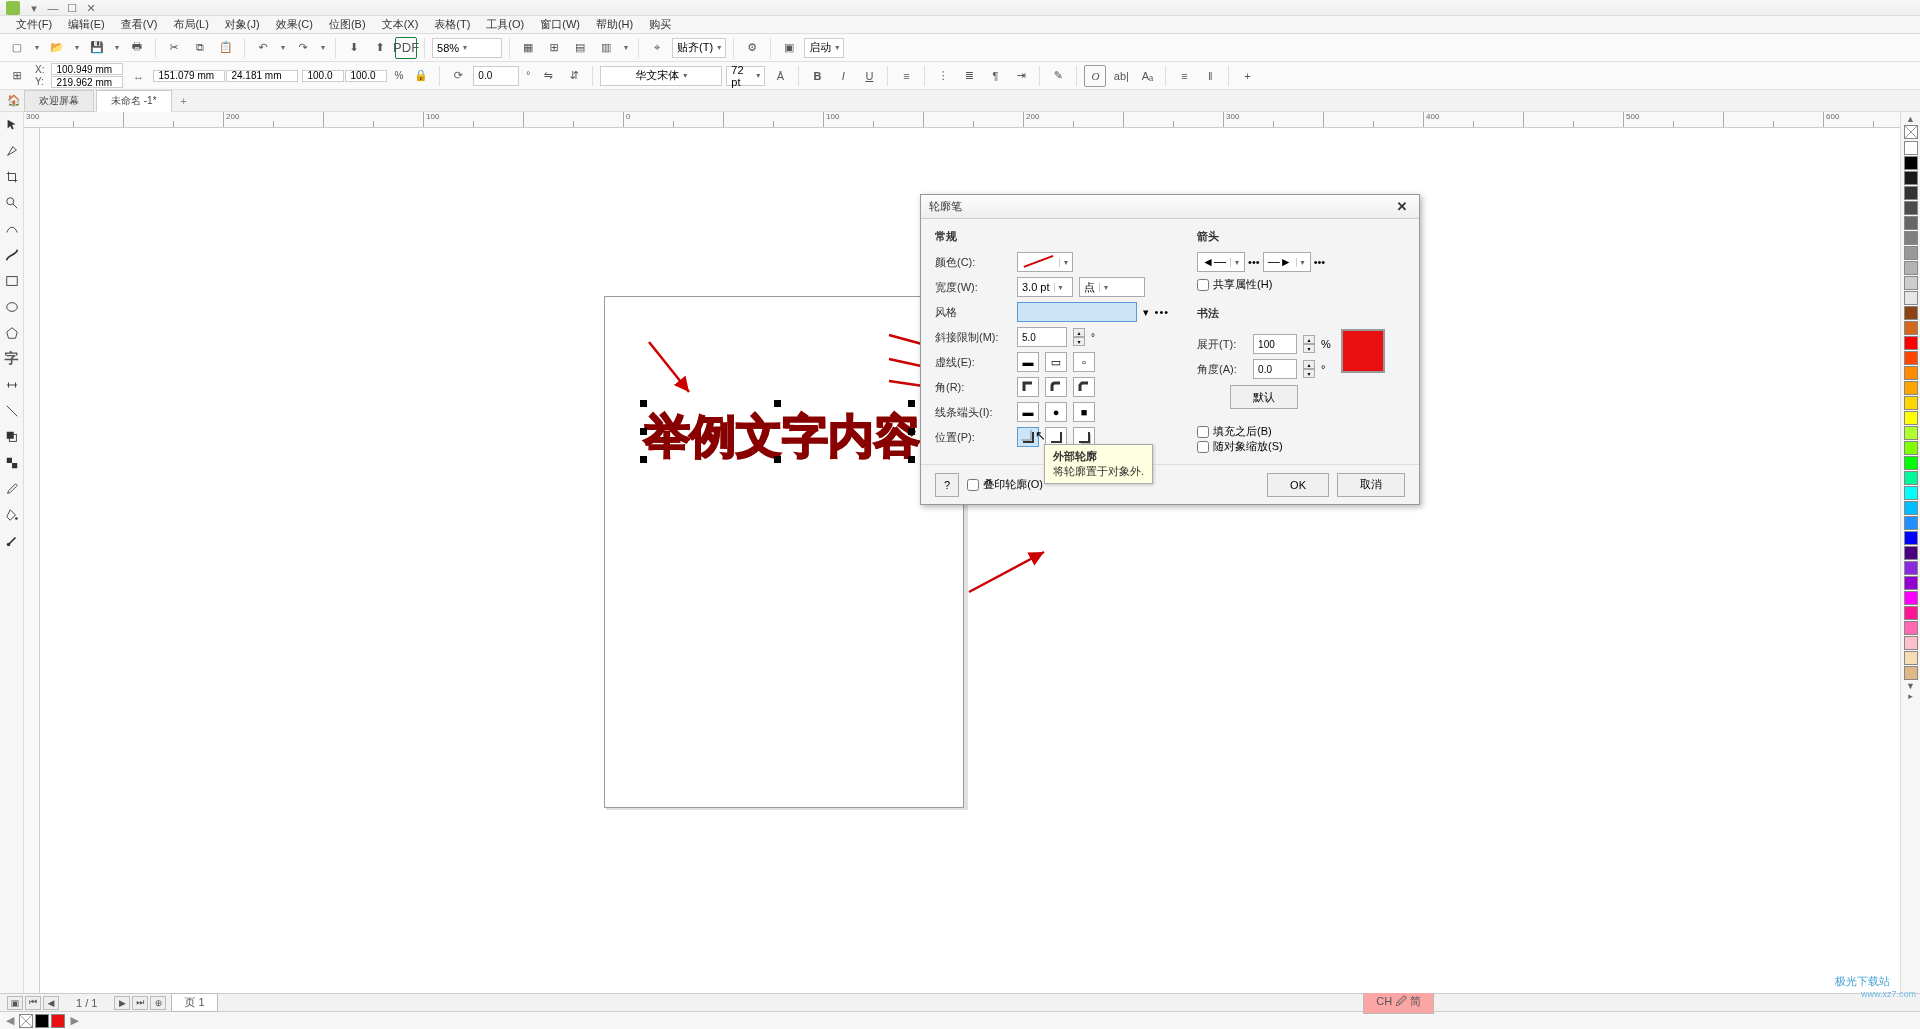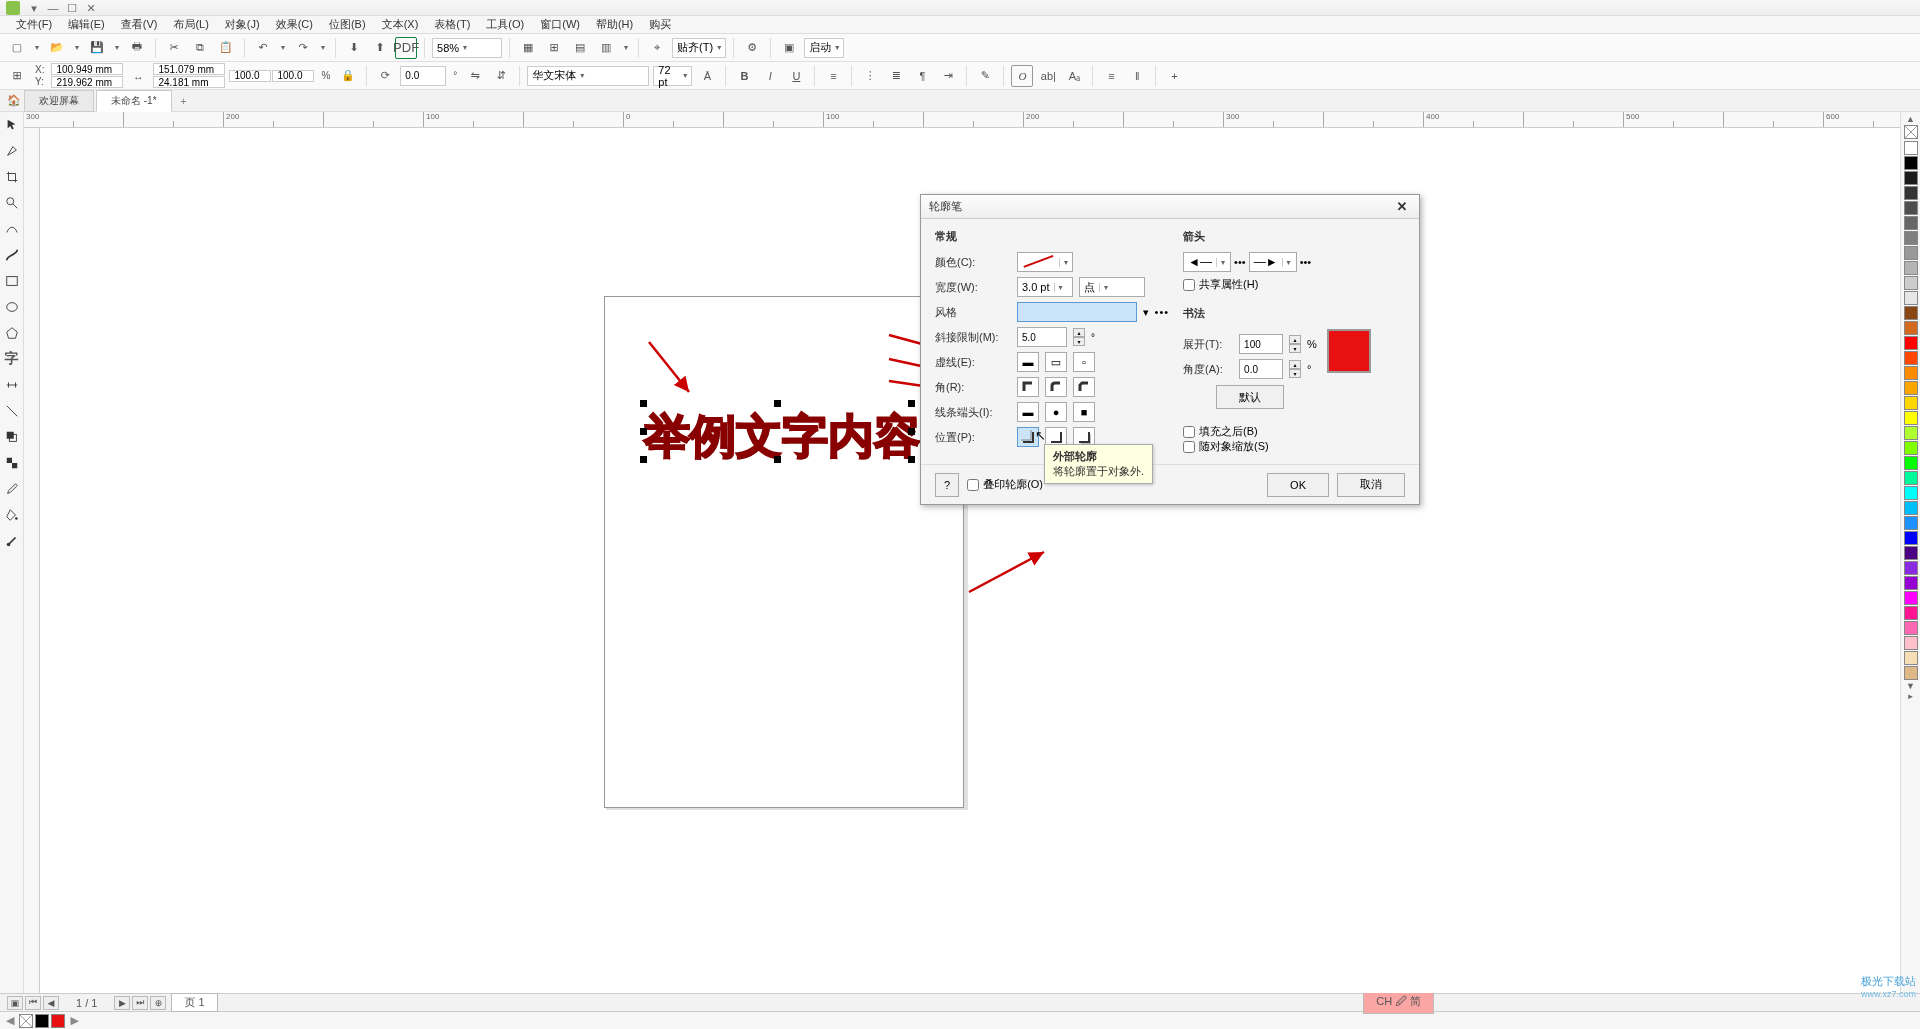--- a/index.html
+++ b/index.html
@@ -57,21 +57,21 @@
 
 
 .palette { width:20px; background:#f6f6f6; border-left:1px solid #ddd; display:flex; flex-direction:column; align-items:center; padding-top:2px; }
 .palette .sw { width:14px; height:14px; margin:1px 0; border:1px solid #888; cursor:pointer; }
 .palette .nav { font-size:9px; color:#666; }
 
 
 .dialog { position:absolute; left:920px; top:194px; width:500px; background:#f4f4f4; border:1px solid #999; box-shadow:2px 2px 6px rgba(0,0,0,.3); z-index:10; }
 .dialog .dlg-title { height:24px; background:linear-gradient(#fdfdfd,#eee); border-bottom:1px solid #ccc; display:flex; align-items:center; padding:0 8px; font-size:11px; color:#333; }
 .dialog .dlg-close { margin-left:auto; width:18px; height:18px; display:flex; align-items:center; justify-content:center; font-weight:bold; cursor:pointer; font-size:13px; }
-.dialog .dlg-body { padding:10px 14px; display:flex; gap:14px; }
+.dialog .dlg-body { padding:10px 14px; display:flex; gap:28px; }
 .dialog .col { flex:1; }
 .dialog .section-h { color:#333; font-weight:bold; font-size:11px; margin-bottom:8px; }
 .dialog .row { display:flex; align-items:center; margin:5px 0; gap:6px; }
 .dialog .lbl { width:76px; font-size:11px; color:#333; }
 .dialog .lbl2 { width:50px; font-size:11px; color:#333; }
 .dialog input[type=text] { height:20px; border:1px solid #aaa; padding:0 4px; font-size:10px; width:50px; }
 .dialog .combo { height:20px; border:1px solid #aaa; background:#fff; display:inline-flex; align-items:center; padding:0 4px; gap:4px; }
 .dialog .combo .dd { font-size:8px; color:#666; border-left:1px solid #ccc; padding-left:4px; }
 .dialog .spin { display:flex; flex-direction:column; }
 .dialog .spin span { width:12px; height:9px; border:1px solid #aaa; font-size:6px; display:flex; align-items:center; justify-content:center; background:#eee; }
@@ -94,21 +94,21 @@
 .pagebar { height:18px; background:#f2f2f2; border-top:1px solid #ccc; display:flex; align-items:center; padding:0 6px; font-size:10px; color:#555; }
 .pagebar .pbtn { width:16px; height:14px; border:1px solid #bbb; background:#eee; display:inline-flex; align-items:center; justify-content:center; font-size:9px; margin:0 1px; cursor:pointer; }
 .pagebar .ptab { padding:1px 12px; border:1px solid #bbb; background:#fff; margin-left:4px; }
 .pagebar .lang { margin-left:auto; padding:1px 12px; border:1px solid #bbb; background:#fca5a5; margin-right:480px; }
 
 .colorbar { height:18px; background:#f6f6f6; border-top:1px solid #ccc; display:flex; align-items:center; padding:0 6px; }
 .colorbar .csw { width:14px; height:14px; border:1px solid #888; margin:0 1px; }
 
 
 .watermark { position:absolute; right:4px; bottom:30px; font-size:12px; color:#4aa3d6; text-shadow:0 0 2px #fff; z-index:5; }
-.watermark .sub { font-size:9px; color:#6fb8e0; }
+.watermark .sub { font-size:9px; color:#6fb8e0;margin-left:26px; }
 
 
 .cursor-ind { position:absolute; left:1035px; top:428px; z-index:15; font-size:13px; }
 </style>
 </head>
 <body>
 
 <div class="titlebar">
   <div class="logo"></div>
   <div class="winbtns">
@@ -187,38 +187,38 @@
   <div class="tb-btn">⊞</div>
   <div style="display:flex;flex-direction:column;gap:1px;">
     <span class="tb-label">X:</span>
     <span class="tb-label">Y:</span>
   </div>
   <div style="display:flex;flex-direction:column;gap:1px;">
     <input class="tb-input" style="width: 72px; height: 12px;" value="100.949 mm">
     <input class="tb-input" style="width: 72px; height: 12px;" value="219.962 mm">
   </div>
   <div class="tb-btn">↔</div>
-  <div style="display:flex;flex-direction:column;gap:1px;">
+  <div style="display:flex;flex-direction:row;gap:1px;">
     <input class="tb-input" style="width: 72px; height: 12px;" value="151.079 mm">
     <input class="tb-input" style="width: 72px; height: 12px;" value="24.181 mm">
   </div>
   <div style="display:flex;gap:1px;">
     <input class="tb-input" style="width: 42px; height: 12px;" value="100.0">
     <input class="tb-input" style="width: 42px; height: 12px;" value="100.0">
   </div>
   <span class="tb-label">%</span>
   <div class="tb-btn">🔒</div>
   <div class="tb-sep"></div>
   <div class="tb-btn">⟳</div>
   <input class="tb-input" style="width: 46px;" value="0.0">
   <span class="tb-label">°</span>
   <div class="tb-btn">⇋</div>
   <div class="tb-btn">⇵</div>
   <div class="tb-sep"></div>
-  <div class="tb-combo" style="width:122px;">
+  <div class="tb-combo" style="width:122px;justify-content:center;">
       <span>华文宋体</span>
       <span class="dd">▾</span>
     </div>
   <div class="tb-combo" style="width:39px;">
       <span>72 pt</span>
       <span class="dd">▾</span>
     </div>
   <div class="tb-btn">Ā</div>
   <div class="tb-sep"></div>
   <div class="tb-btn" style="font-weight:bold;">B</div>

